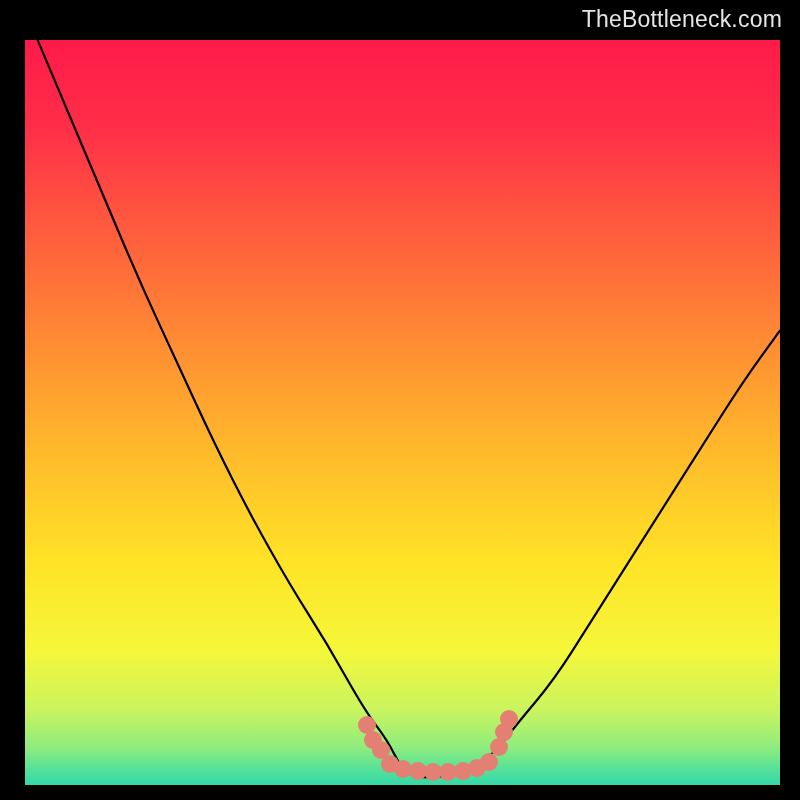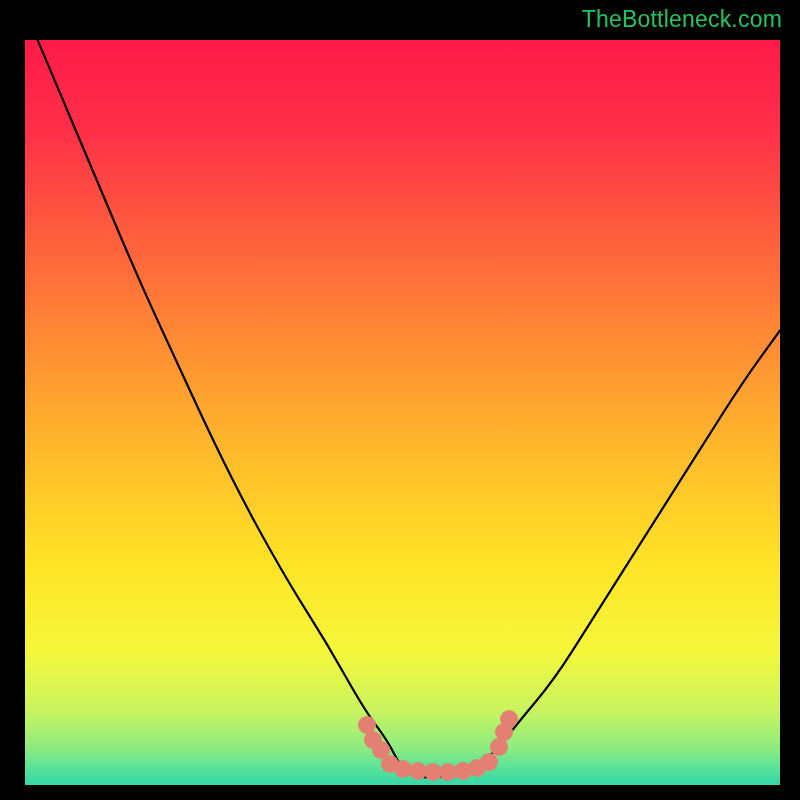--- a/index.html
+++ b/index.html
@@ -32,21 +32,21 @@
     position: absolute;
     inset: 0;
   }
   .watermark {
     position: absolute;
     top: 6px;
     right: 18px;
     font-family: Arial, Helvetica, sans-serif;
     font-size: 23px;
     font-weight: 500;
-    color: #22c55e;
+    color: #e5e5e5;
     letter-spacing: 0.2px;
     text-align: center;
   }
 </style>
 </head>
 <body>
 
 <div class="stage">
 
   <div class="watermark">TheBottleneck.com</div>

